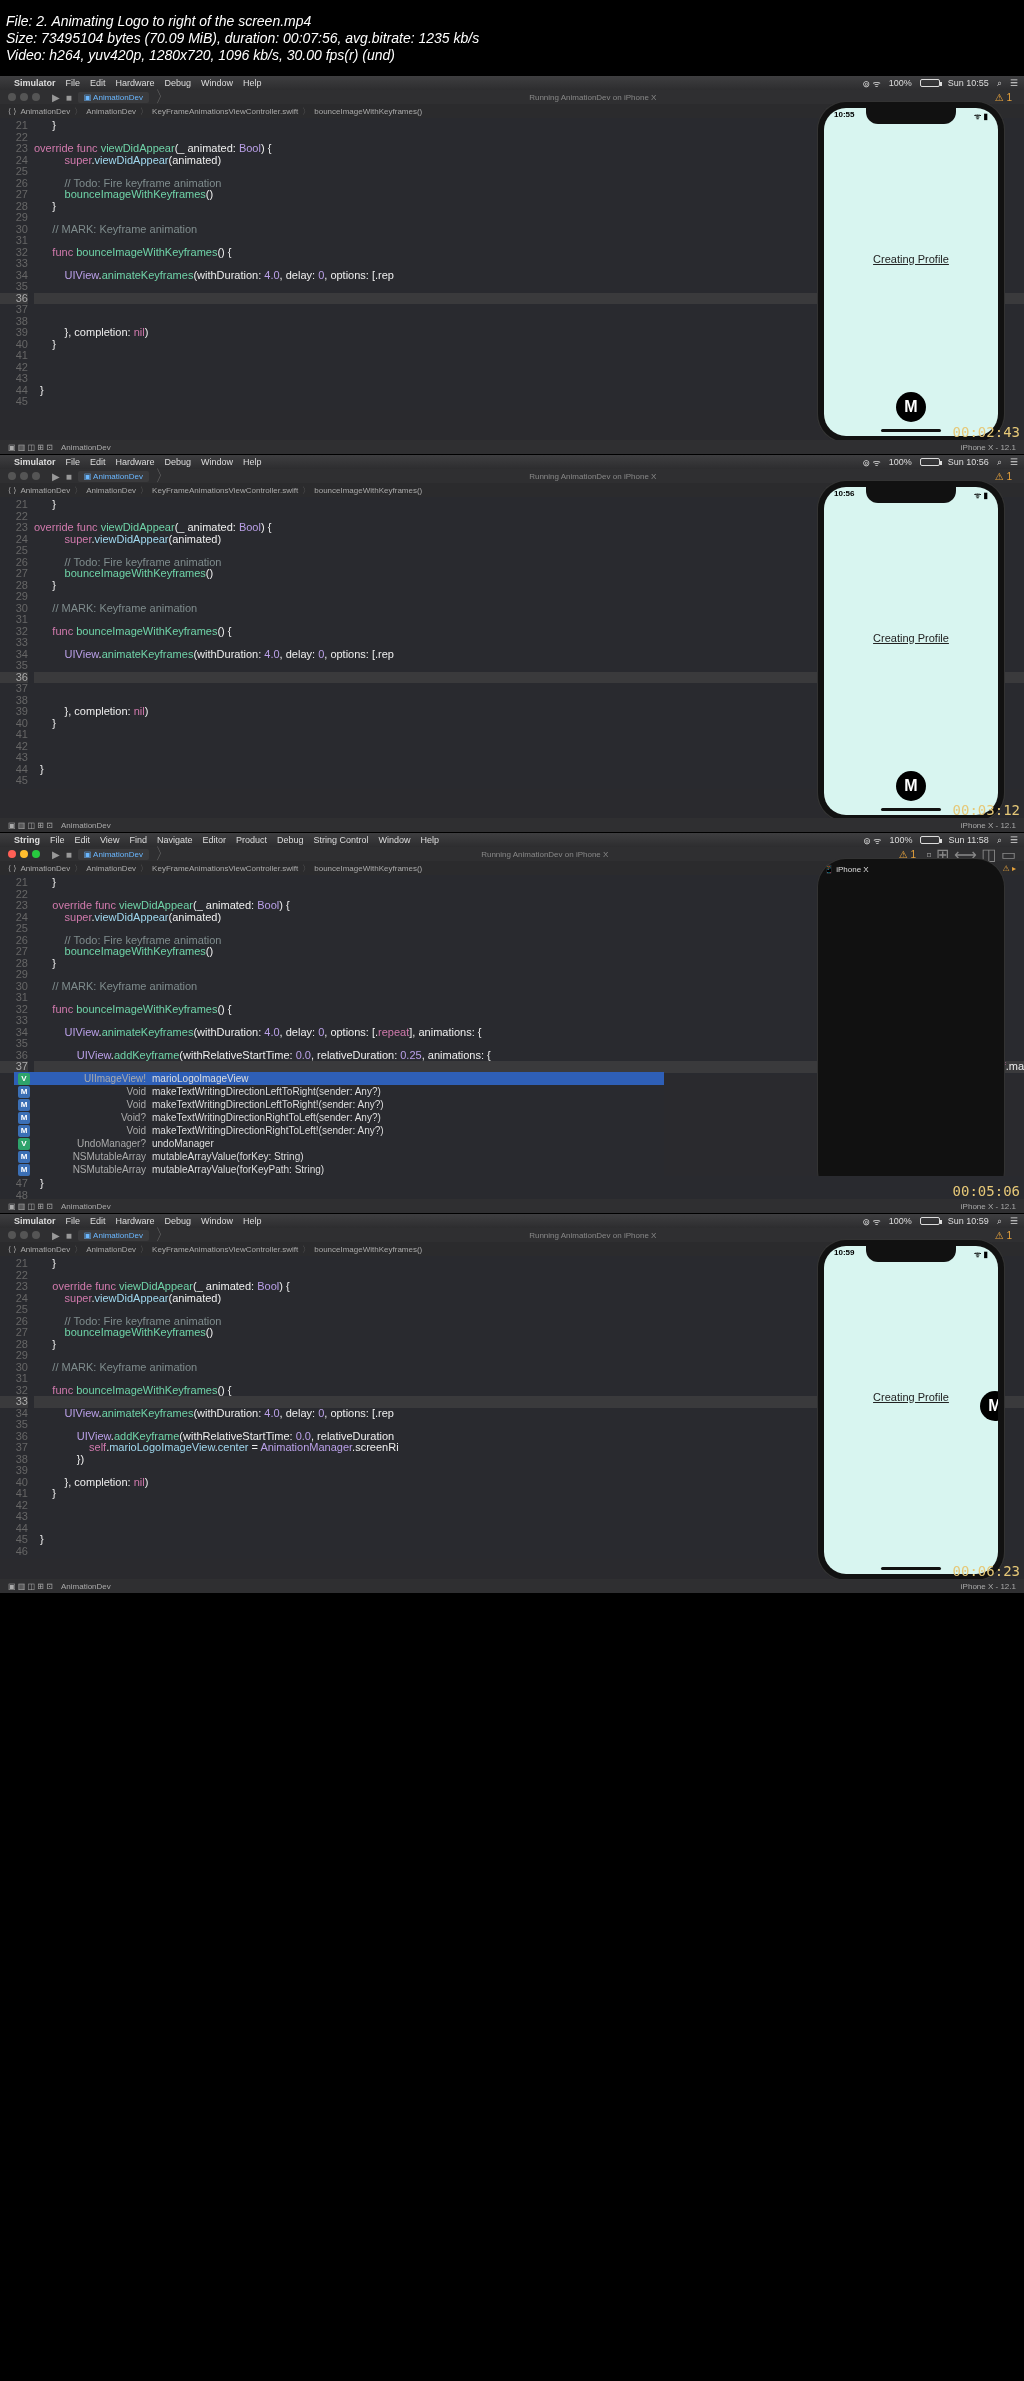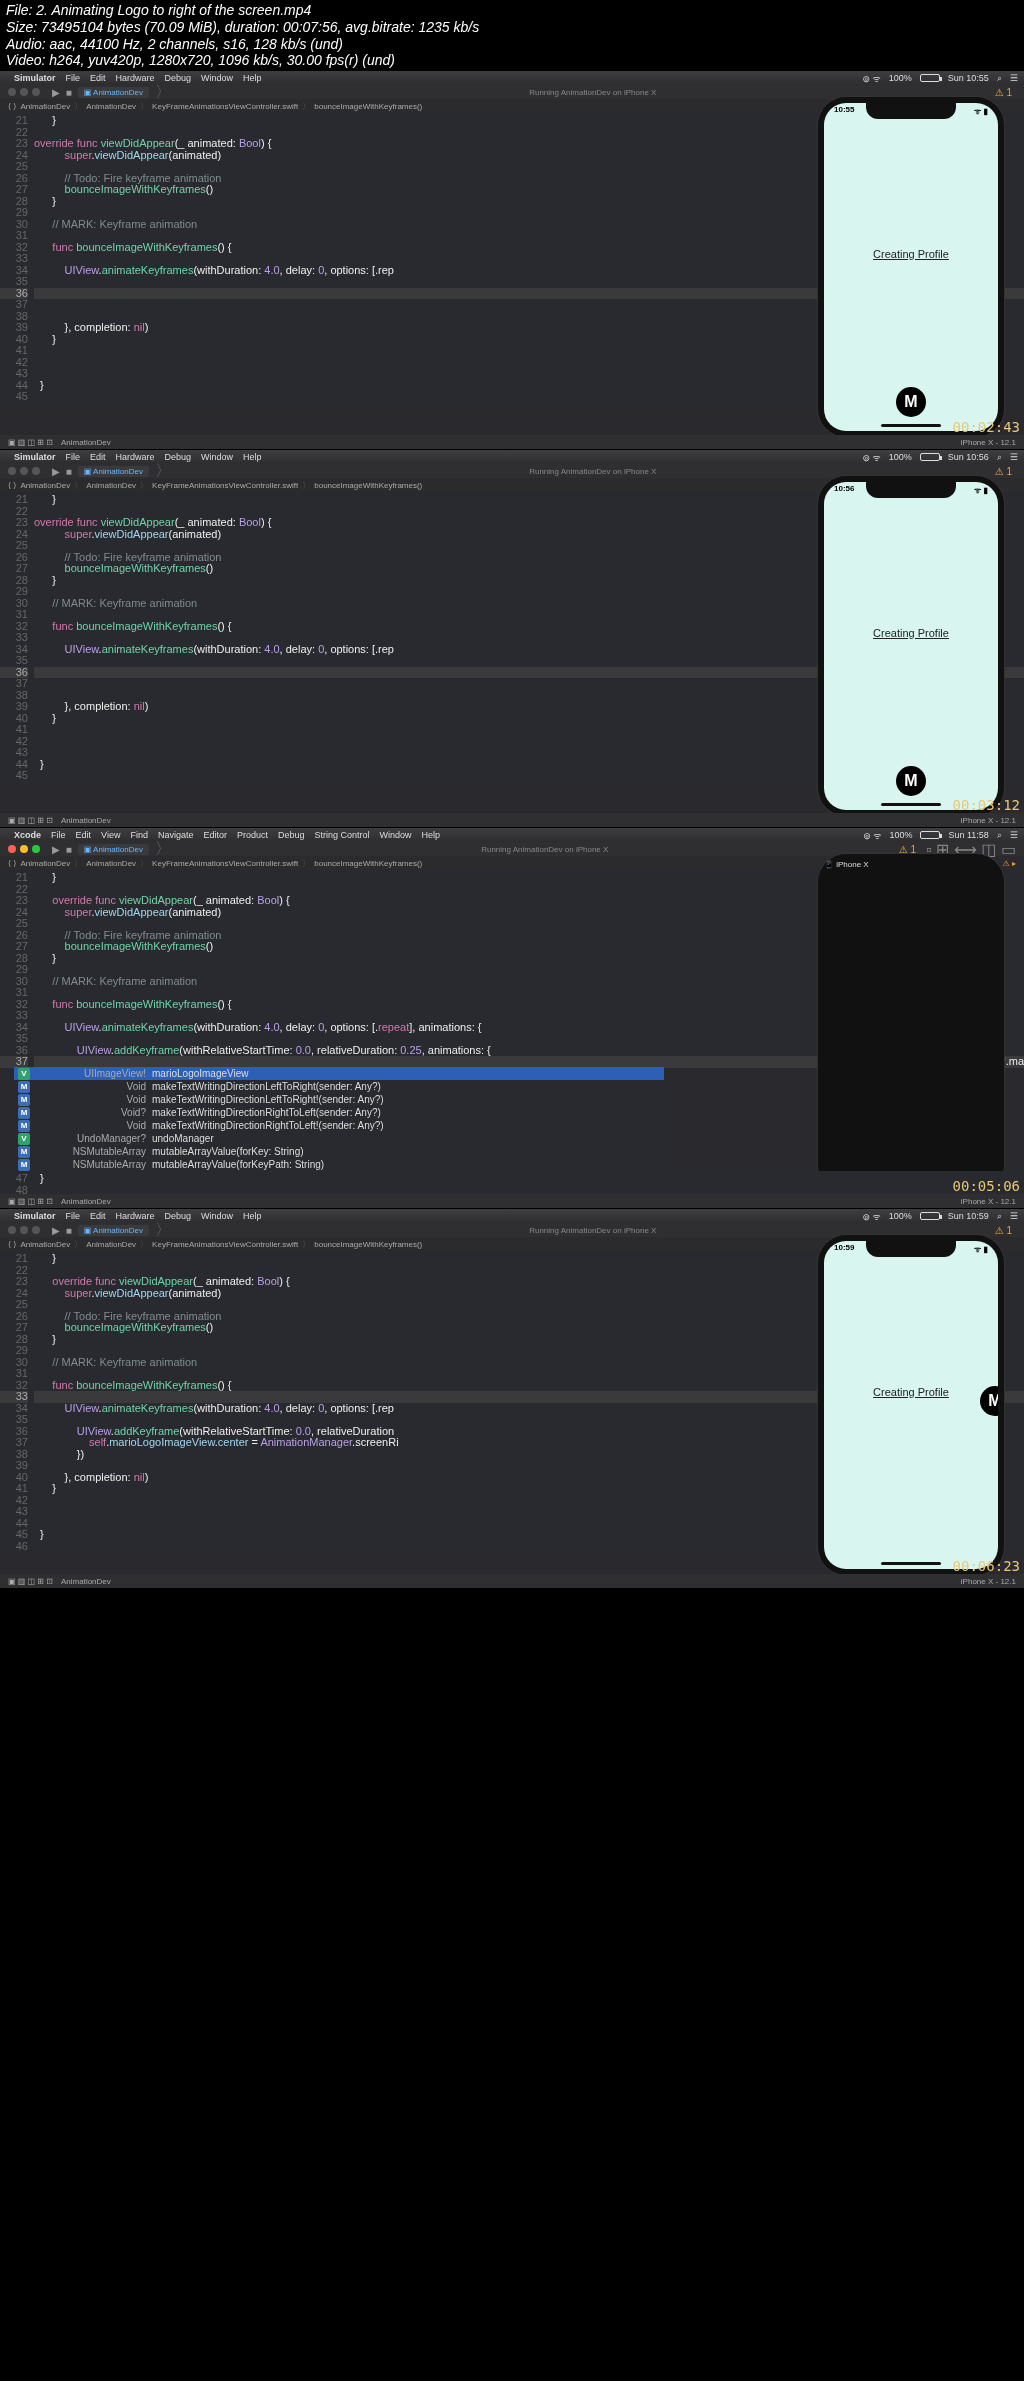--- a/index.html
+++ b/index.html
@@ -1,17 +1,17 @@
 <!DOCTYPE html>
 <html><head>
 <meta charset="utf-8">
 <style>
 * { margin: 0; padding: 0; box-sizing: border-box; font-family: -apple-system, 'Helvetica Neue', Arial, sans-serif; }
 body { background: #000; width: 1024px; }
-.video-info { color: #fff; font-size: 14px; font-style: italic; padding: 2px 6px; line-height: 1.2; }
+.video-info { color: #fff; font-size: 14px; font-style: italic; padding: 13px 6px; line-height: 1.2; }
 
 .frame { position: relative; width: 1024px; background: #2a2a2e; overflow: hidden; }
 .frame1 { height: 378px; }
 .frame2 { height: 378px; border-top: 1px solid #000; }
 .frame3 { height: 381px; border-top: 1px solid #000; }
 .frame4 { height: 380px; border-top: 1px solid #000; }
 
 .menubar { height: 14px; background: linear-gradient(#3e3e40, #2d2d2f); display: flex; align-items: center; font-size: 9px; color: #ddd; padding: 0 6px; }
 .menubar .apple { margin-right: 8px; }
 .menubar .app { font-weight: 700; margin-right: 10px; }
@@ -78,21 +78,20 @@
 .ac-badge.M { background: #3b6fb5; }
 .ac-type { color: #aaa; width: 110px; text-align: right; }
 .ac-text { color: #ddd; }
 </style>
 </head>
 <body>
 
 <div class="video-info">
   <div>File: 2. Animating Logo to right of the screen.mp4</div>
   <div>Size: 73495104 bytes (70.09 MiB), duration: 00:07:56, avg.bitrate: 1235 kb/s</div>
-  <div>Audio: aac, 44100 Hz, 2 channels, s16, 128 kb/s (und)</div>
   <div>Video: h264, yuv420p, 1280x720, 1096 kb/s, 30.00 fps(r) (und)</div>
 </div>
 
 <div class="frame frame1">
   <div class="menubar">
     <span class="apple"></span>
     <span class="app">Simulator</span>
     <span class="mi">File</span>
     <span class="mi">Edit</span>
     <span class="mi">Hardware</span>
@@ -271,21 +270,21 @@
   <div class="bottombar">
     <span class="icons">▣ ▥ ◫ ⊞ ⊡</span>
     <span class="label">AnimationDev</span>
     <span class="right">iPhone X - 12.1</span>
   </div>
 </div>
 
 <div class="frame frame3">
   <div class="menubar">
     <span class="apple"></span>
-    <span class="app">Xcode</span>
+    <span class="app">String</span>
     <span class="mi">File</span>
     <span class="mi">Edit</span>
     <span class="mi">View</span>
     <span class="mi">Find</span>
     <span class="mi">Navigate</span>
     <span class="mi">Editor</span>
     <span class="mi">Product</span>
     <span class="mi">Debug</span>
     <span class="mi">String Control</span>
     <span class="mi">Window</span>

